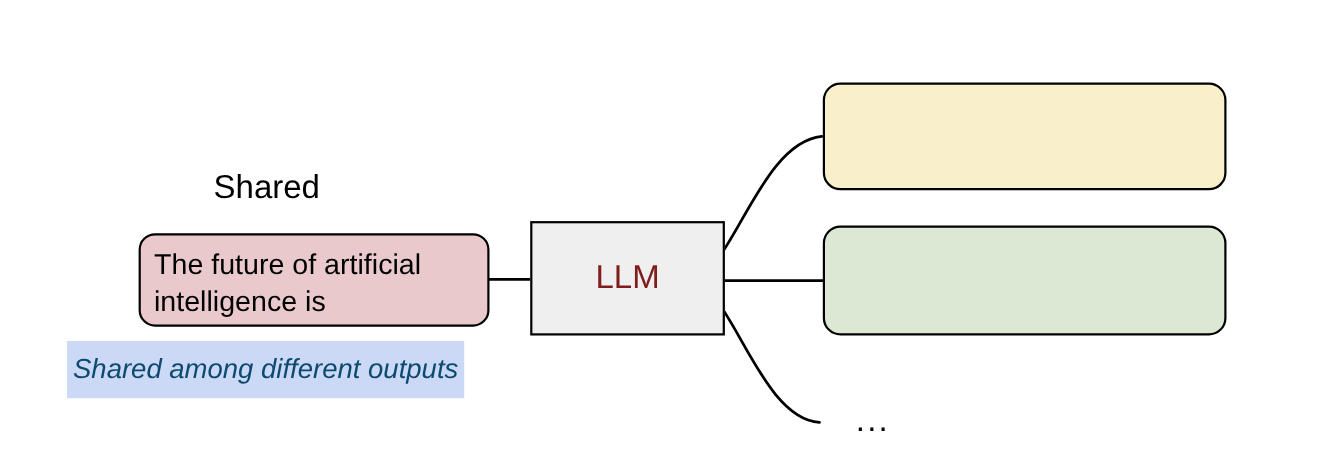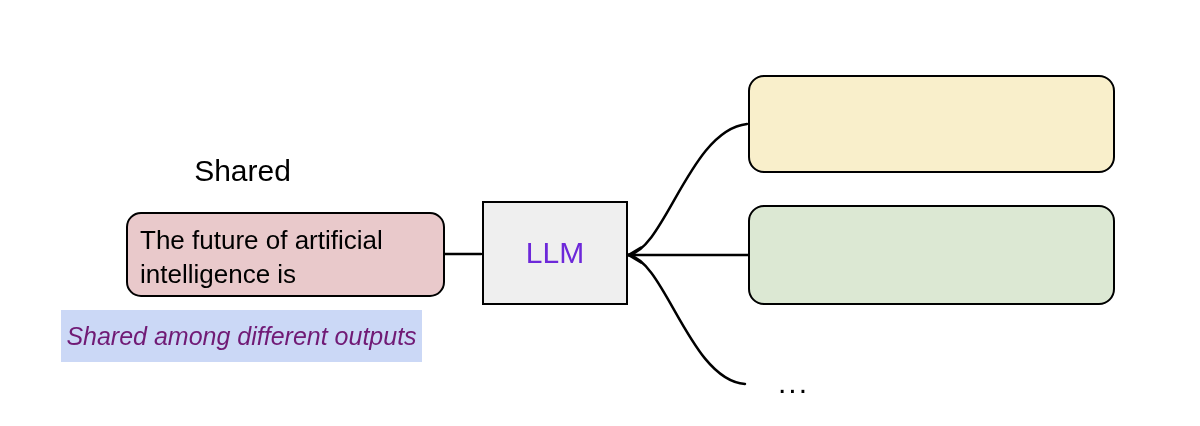--- a/index.html
+++ b/index.html
@@ -37,30 +37,30 @@
     color: #000000;
     margin-left: 43px;
   }
   .note {
     left: 61px; top: 310px;
     width: 361px; height: 52px;
     font-style: italic;
     font-size: 25px;
     line-height: 52px;
     text-align: center;
-    color: #701a75;
+    color: #0c4a6e;
   }
   .llm-box {
     left: 482px; top: 201px;
-    width: 146px; height: 104px;
+    width: 177px; height: 104px;
     display: flex;
     align-items: center;
     justify-content: center;
     font-size: 30px;
-    color: #6d28d9;
+    color: #7f1d1d;
   }
   .output-1 { left: 748px; top: 75px;  width: 367px; height: 98px; }
   .output-2 { left: 748px; top: 205px; width: 367px; height: 100px; }
   .prompt-label  { left: 83px;  top: 154px; width: 319px; }
   .outputs-label { left: 748px; top: 16px;  width: 367px; }
   .ellipsis {
     left: 778px; top: 366px;
     font-size: 30px;
     color: #000000;
     letter-spacing: 2px;

